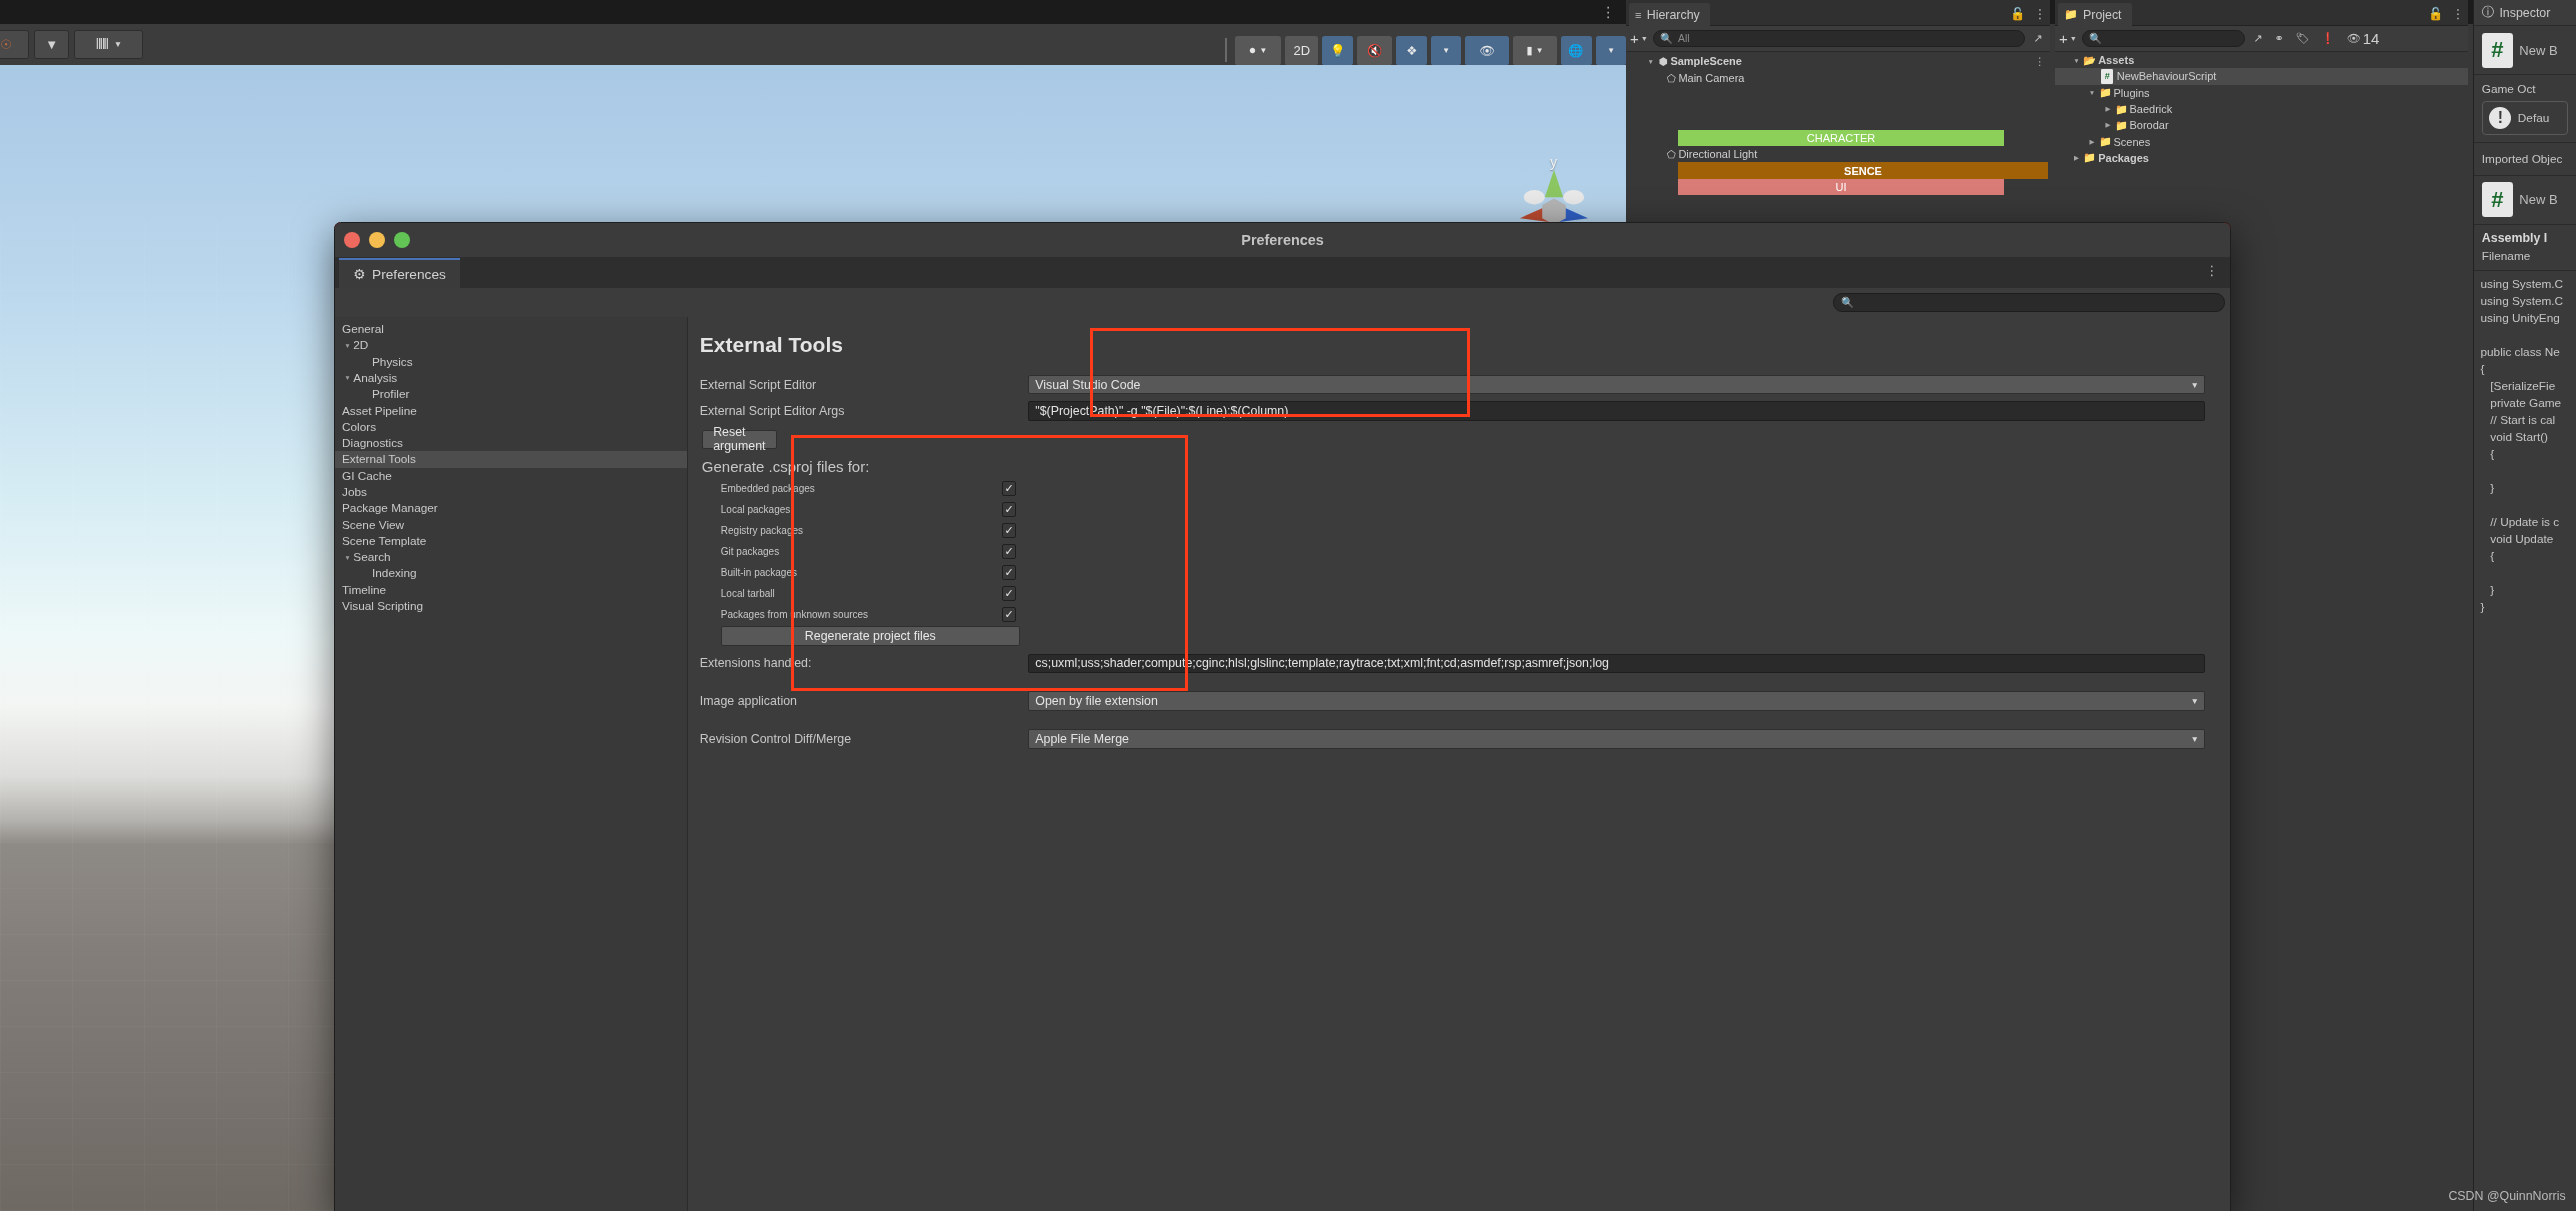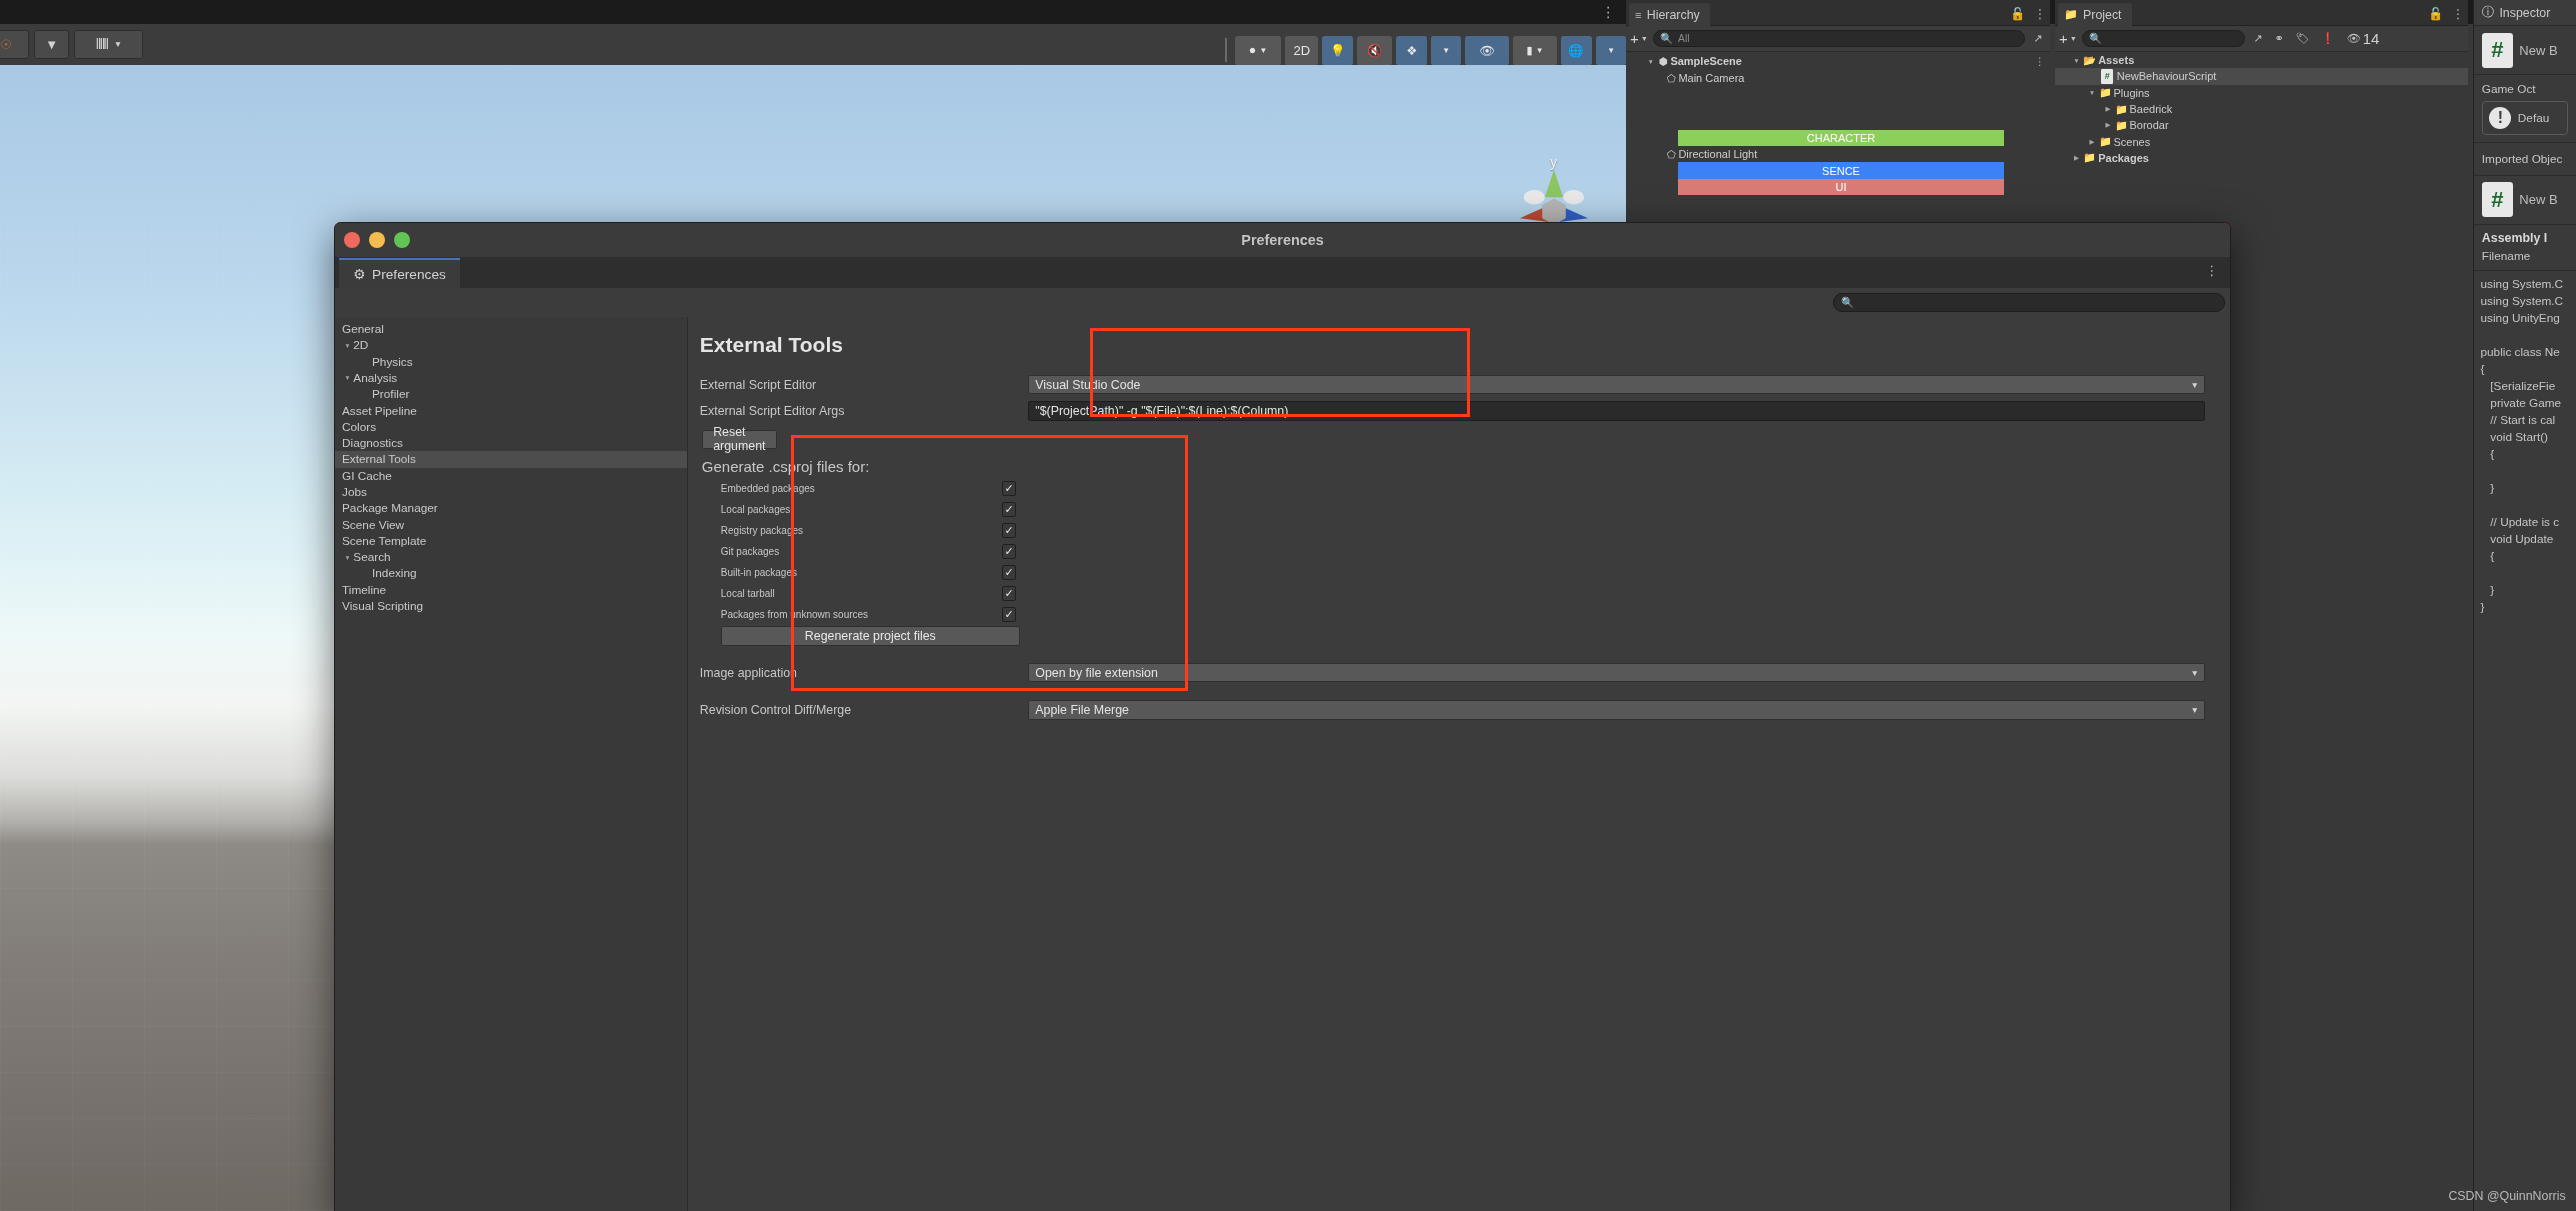--- a/index.html
+++ b/index.html
@@ -332,21 +332,21 @@
         <span class="gico">⬠</span>
         <span>Main Camera</span>
       </div>
       <div class="colorbar" style="background:#8cd05a;margin-left:52px;width:326px;margin-top:44px;">
         <span>CHARACTER</span>
       </div>
       <div class="tree-row" style="padding-left:38px;">
         <span class="gico">⬠</span>
         <span>Directional Light</span>
       </div>
-      <div class="colorbar" style="background:#3b82f6;margin-left:52px;width:326px;">
+      <div class="colorbar" style="background:#a16207;margin-left:52px;width:370px;font-weight:bold;">
         <span>SENCE</span>
       </div>
       <div class="colorbar" style="background:#d97b77;margin-left:52px;width:326px;">
         <span>UI</span>
       </div>
     </div>
   </div>
 
   <div class="panel" style="left:2055px;top:0;width:413px;height:219px;">
     <div class="panel-tabbar">
@@ -599,20 +599,24 @@
           <span class="check-label">Local tarball</span>
           <span class="checkbox">✓</span>
         </div>
         <div class="check-row">
           <span class="check-label">Packages from unknown sources</span>
           <span class="checkbox">✓</span>
         </div>
 
         <div class="regen-btn">Regenerate project files</div>
 
+        <div class="field-row" style="margin-top:6.5px;">
+          <span class="field-label">Extensions handled:</span>
+          <span class="textinput">cs;uxml;uss;shader;compute;cginc;hlsl;glslinc;template;raytrace;txt;xml;fnt;cd;asmdef;rsp;asmref;json;log</span>
+        </div>
 
         <div class="field-row" style="margin-top:15.7px;">
           <span class="field-label">Image application</span>
           <span class="dropdown">
             <span>Open by file extension</span>
             <span class="dcaret">▼</span>
           </span>
         </div>
 
         <div class="field-row" style="margin-top:15.7px;">

